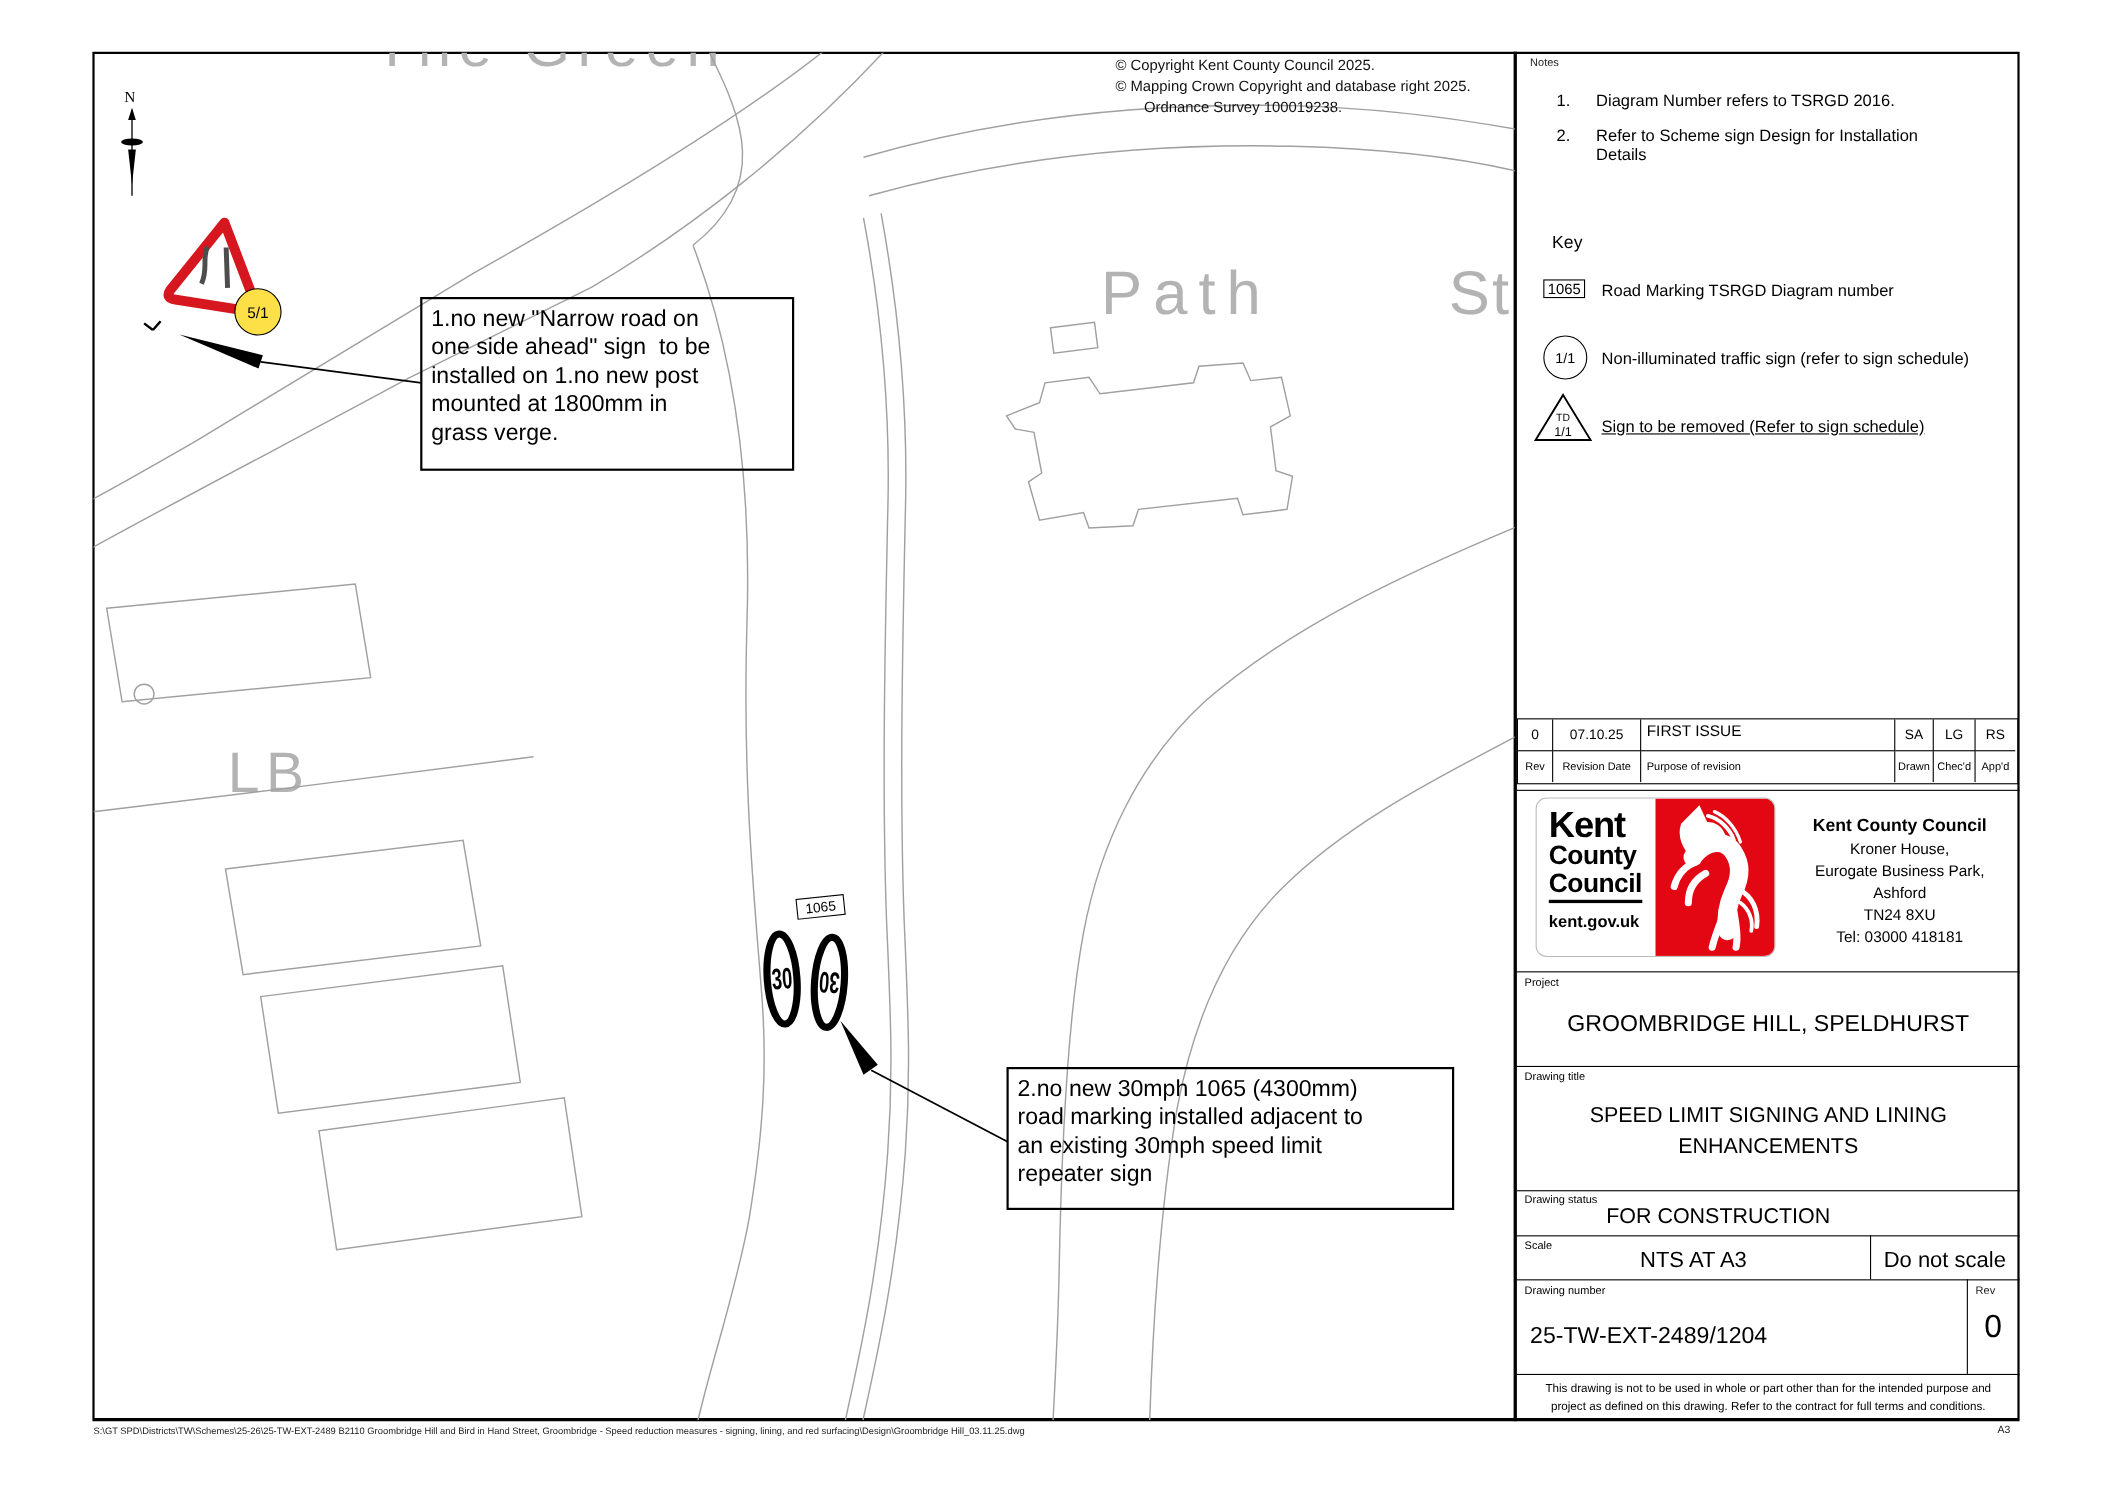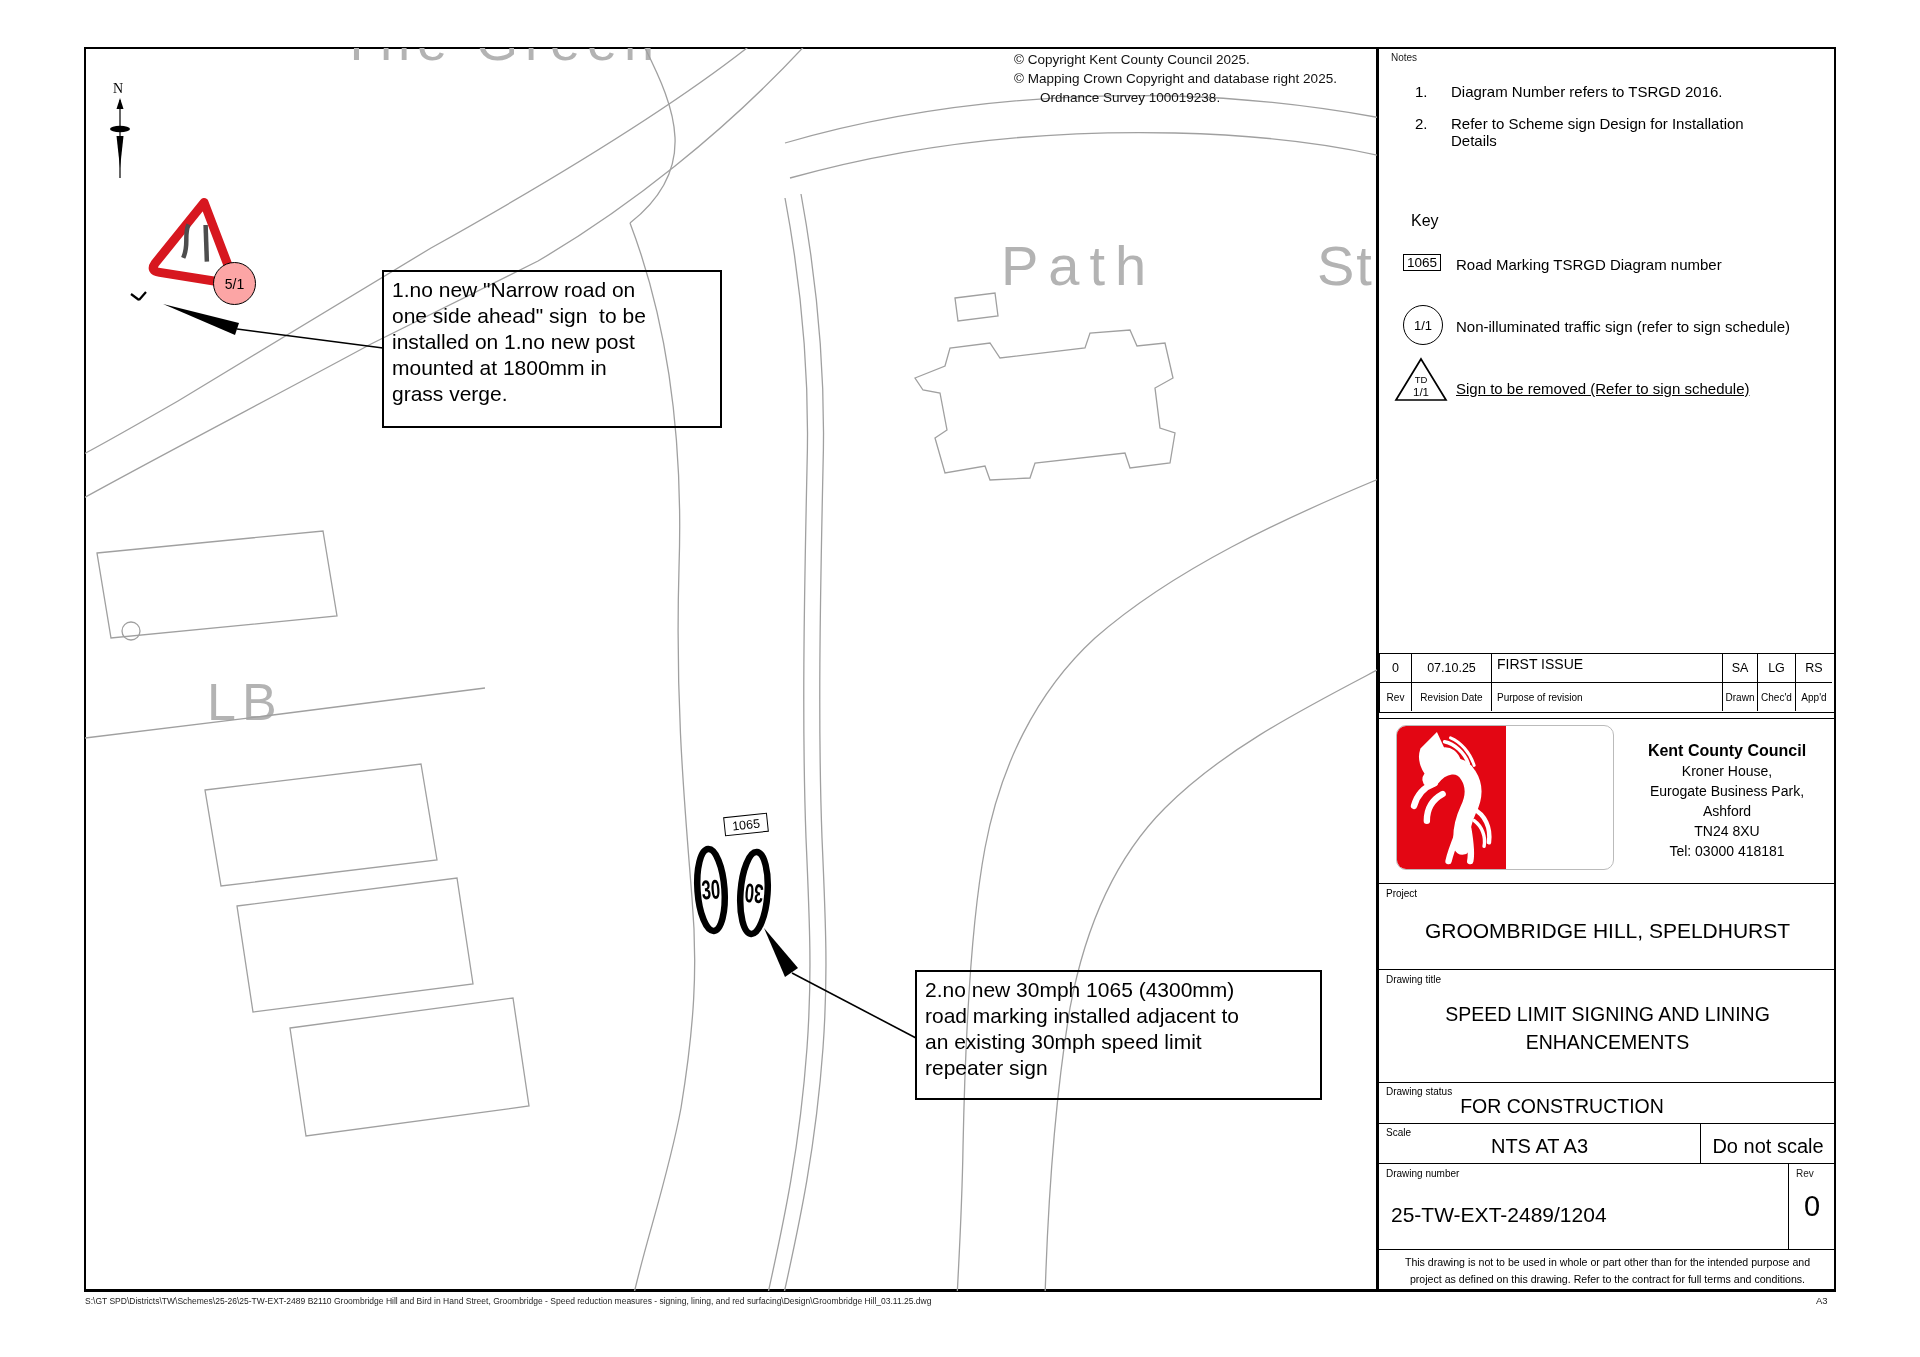--- a/index.html
+++ b/index.html
@@ -16,21 +16,21 @@
 
   .copyright { left:930px; top:3px; font-size:13.5px; line-height:19px; color:#111; }
   .copyright .indent { padding-left:26px; }
 
   .callout { border:2px solid #000; background:transparent; font-size:21px; line-height:26px;
              padding:5px 8px; white-space:pre-wrap; color:#000; }
   #callout1 { left:298px; top:223px; width:340px; height:158px; }
   #callout2 { left:831px; top:923px; width:407px; height:130px; }
 
   .ref-circle { left:129px; top:215px; width:43px; height:43px; border:1.7px solid #000; border-radius:50%;
-                background:#fca5a5; display:flex; align-items:center; justify-content:center; font-size:14px; }
+                background:#fde047; display:flex; align-items:center; justify-content:center; font-size:14px; }
   .marking-ref { left:640px; top:768px; width:44px; height:19px; border:1.8px solid #000; background:#fff;
                  display:flex; align-items:center; justify-content:center; font-size:12.5px;
                  transform:rotate(-6deg); }
 
   
   #panel { left:1379px; top:47px; width:457px; height:1245px; }
   .lbl { font-size:10px; color:#1a1a1a; }
   #notes-label { left:12px; top:5px; }
   .note-row { font-size:15px; }
   .note-num { left:36px; }
@@ -222,20 +222,26 @@
     <div class="r2">Rev</div>
     <div class="r2">Revision Date</div>
     <div class="r2 lft">Purpose of revision</div>
     <div class="r2">Drawn</div>
     <div class="r2">Chec'd</div>
     <div class="r2">App'd</div>
   </div>
 
   <div class="abs" id="logo-sec">
     <div class="abs" id="kcc-logo">
+      <div id="kcc-left">
+        <div class="l1">Kent</div>
+        <div class="l2">County</div>
+        <div><span class="l3">Council</span></div>
+        <div class="l4">kent.gov.uk</div>
+      </div>
       <div id="kcc-right">
         <svg width="109" height="143" viewBox="0 0 110 145" style="background:#e30613; display:block;">
           <g fill="none" stroke="#fff" stroke-linecap="round">
             <path d="M34,54 C46,38 64,36 72,50 C79,61 78,73 72,85 C66,98 64,110 66,122" stroke-width="17"></path>
             <path d="M36,52 C28,44 24,34 27,25 L39,13 L45,26 C53,24 59,29 61,37" stroke-width="8" fill="#fff"></path>
             <path d="M38,58 C27,62 20,70 17,81" stroke-width="6.5"></path>
             <path d="M46,69 C35,75 30,85 30,96" stroke-width="6.5"></path>
             <path d="M62,108 C58,118 54,128 52,137" stroke-width="6.5"></path>
             <path d="M72,104 C74,116 76,128 74,137" stroke-width="6.5"></path>
             <path d="M77,84 C89,90 95,103 93,118" stroke-width="4.5"></path>

